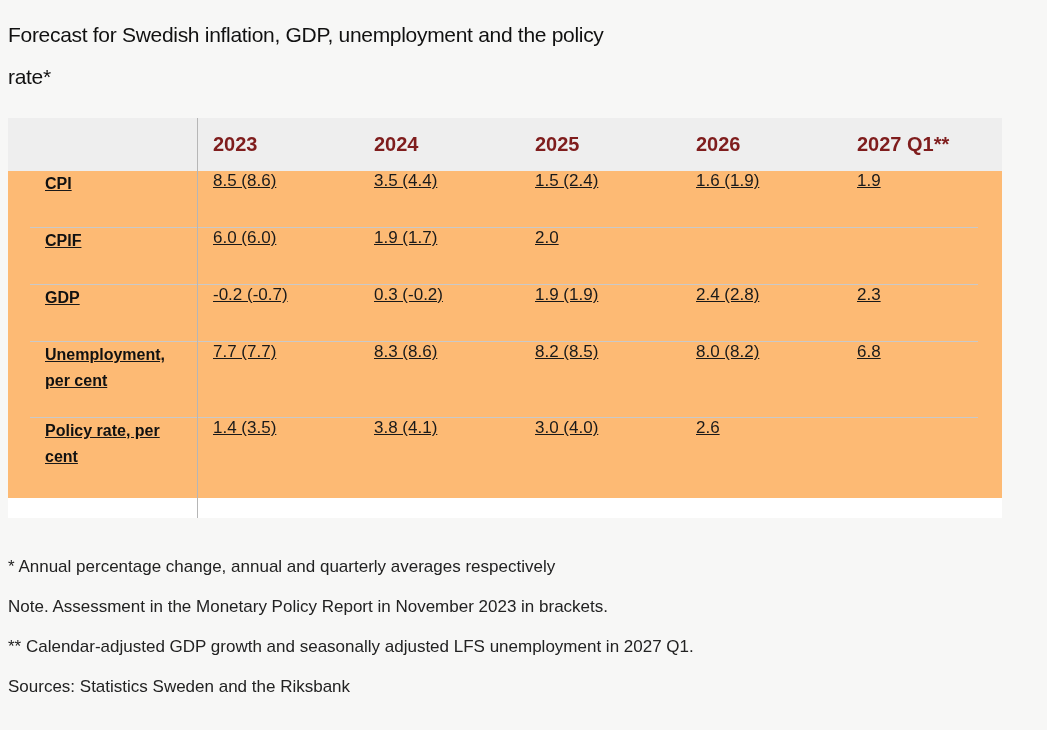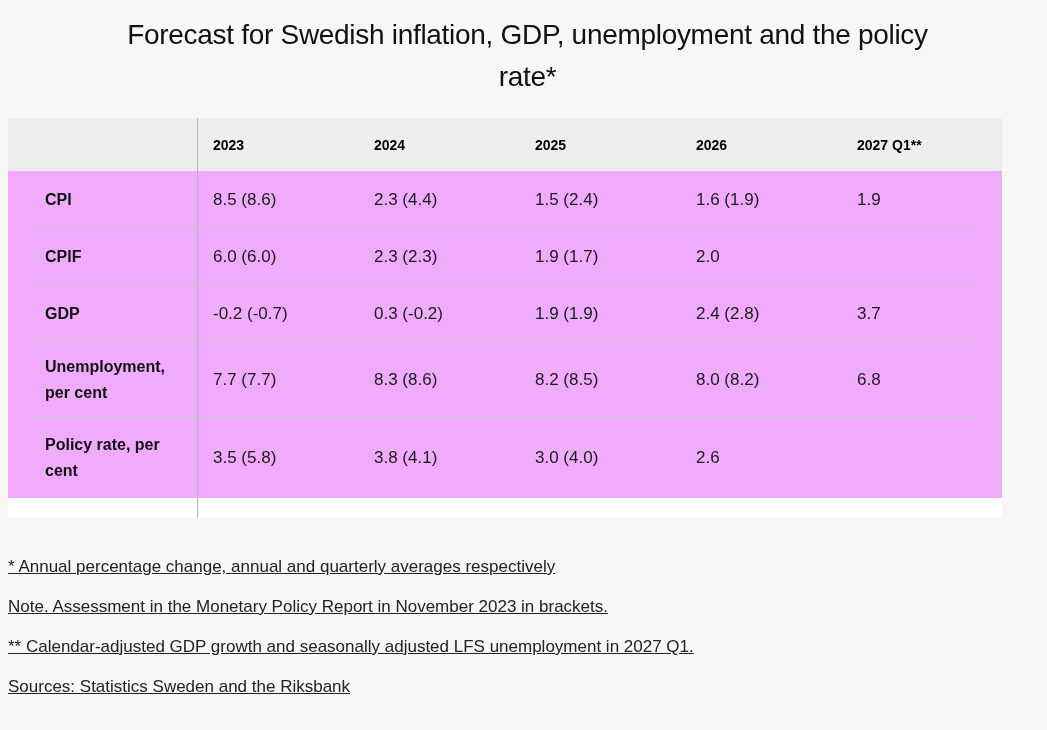--- a/index.html
+++ b/index.html
@@ -9,25 +9,24 @@
     font-family: "Liberation Sans", sans-serif;
     color: #1a1a1a;
     overflow: hidden;
   }
   .page { padding: 14px 0 0 8px; }
 
   
   .title { font-weight: 400; color: #111; }
   .title .tline {
     display: block;
-    font-size: 28px;
+    font-size: 21px;
     line-height: 42px;
     letter-spacing: -0.3px;
     white-space: nowrap;
-    text-align: center;
   }
 
   
   .ftable {
     position: relative;
     width: 994px;
     margin-top: 20px;
     background: #ffffff;
     padding-bottom: 20px;
   }
@@ -37,30 +36,31 @@
     width: 1px;
     background: #b6b6b6;
     z-index: 2;
   }
   .thead {
     display: flex;
     align-items: center;
     height: 53px;
     background: #eeeeee;
     font-weight: 700;
-    font-size: 14px;
-    color: #000000;
+    font-size: 20px;
+    color: #7f1d1d;
   }
   .row {
     display: flex;
-    align-items: center;
+    align-items: flex-start;
     position: relative;
     height: 57px;
-    background: #f0abfc;
+    background: #fdba74;
     font-size: 17px;
+    text-decoration: underline;
   }
   .row.tall  { height: 76px; }
   .row.last  { height: 80px; }
   .row.sep::after {
     content: "";
     position: absolute;
     left: 22px; right: 24px; bottom: 0;
     height: 1px;
     background: #c9c9c9;
     z-index: 1;
@@ -80,21 +80,20 @@
     line-height: 26px;
   }
 
   
   .footnotes { margin-top: 40px; color: #222; }
   .footnotes p {
     font-size: 17px;
     line-height: 18px;
     margin-bottom: 22px;
     white-space: nowrap;
-    text-decoration: underline;
   }
 </style>
 </head>
 <body>
 
 <div class="page">
 
   <h1 class="title">
     <span class="tline">Forecast for Swedish inflation, GDP, unemployment and the policy</span>
     <span class="tline">rate*</span>
@@ -108,55 +107,54 @@
       <div class="cell">2023</div>
       <div class="cell">2024</div>
       <div class="cell">2025</div>
       <div class="cell">2026</div>
       <div class="cell">2027 Q1**</div>
     </div>
 
     <div class="row sep">
       <div class="cell label-cell">CPI</div>
       <div class="cell">8.5 (8.6)</div>
-      <div class="cell">2.3 (4.4)</div>
+      <div class="cell">3.5 (4.4)</div>
       <div class="cell">1.5 (2.4)</div>
       <div class="cell">1.6 (1.9)</div>
       <div class="cell">1.9</div>
     </div>
 
     <div class="row sep">
       <div class="cell label-cell">CPIF</div>
       <div class="cell">6.0 (6.0)</div>
-      <div class="cell">2.3 (2.3)</div>
       <div class="cell">1.9 (1.7)</div>
       <div class="cell">2.0</div>
     </div>
 
     <div class="row sep">
       <div class="cell label-cell">GDP</div>
       <div class="cell">-0.2 (-0.7)</div>
       <div class="cell">0.3 (-0.2)</div>
       <div class="cell">1.9 (1.9)</div>
       <div class="cell">2.4 (2.8)</div>
-      <div class="cell">3.7</div>
+      <div class="cell">2.3</div>
     </div>
 
     <div class="row sep tall">
       <div class="cell label-cell">Unemployment, per cent</div>
       <div class="cell">7.7 (7.7)</div>
       <div class="cell">8.3 (8.6)</div>
       <div class="cell">8.2 (8.5)</div>
       <div class="cell">8.0 (8.2)</div>
       <div class="cell">6.8</div>
     </div>
 
     <div class="row last">
       <div class="cell label-cell">Policy rate, per cent</div>
-      <div class="cell">3.5 (5.8)</div>
+      <div class="cell">1.4 (3.5)</div>
       <div class="cell">3.8 (4.1)</div>
       <div class="cell">3.0 (4.0)</div>
       <div class="cell">2.6</div>
     </div>
   </div>
 
   <div class="footnotes">
     <p>* Annual percentage change, annual and quarterly averages respectively</p>
     <p>Note. Assessment in the Monetary Policy Report in November 2023 in brackets.</p>
     <p>** Calendar-adjusted GDP growth and seasonally adjusted LFS unemployment in 2027 Q1.</p>

